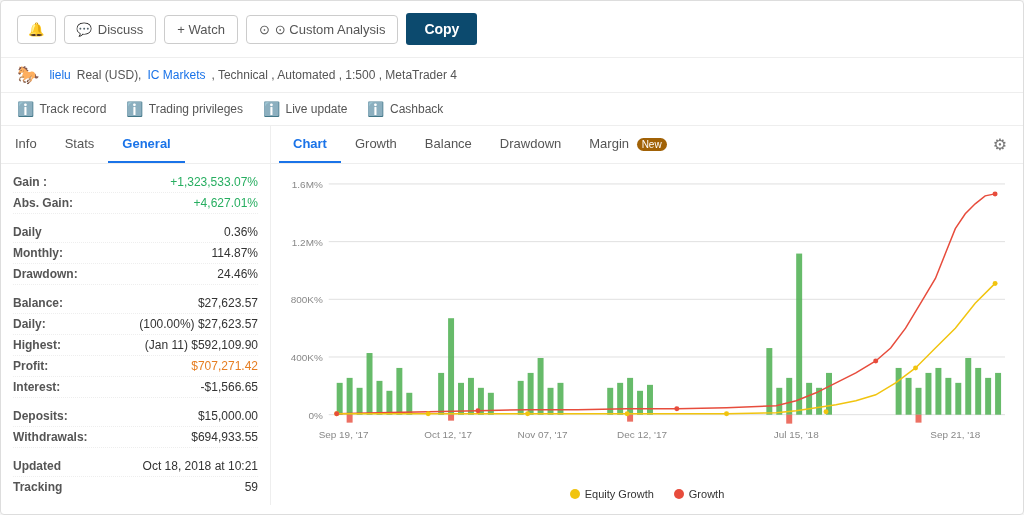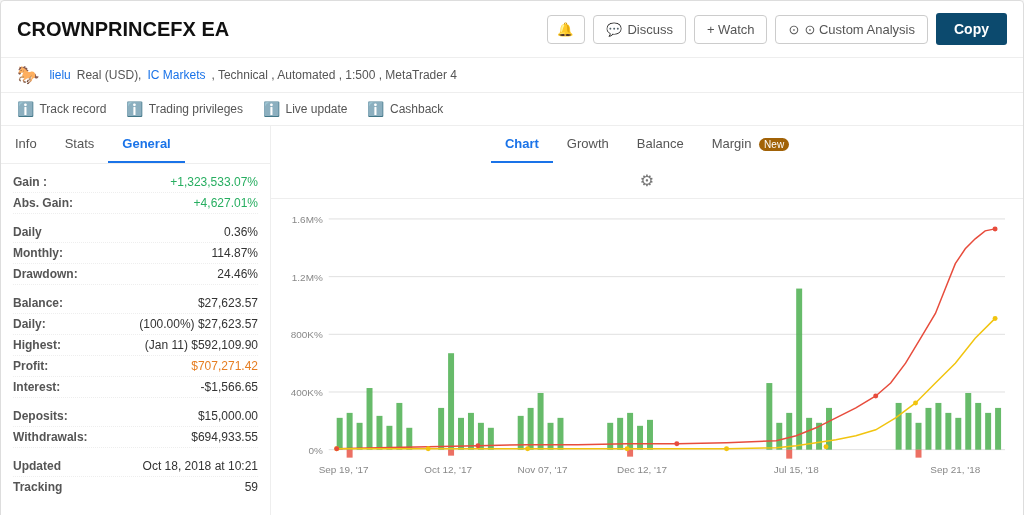--- a/index.html
+++ b/index.html
@@ -39,21 +39,21 @@
     .info-row { display: flex; justify-content: space-between; align-items: baseline; padding: 3px 0; border-bottom: 1px dotted #eee; font-size: 12px; }
     .info-row:last-child { border-bottom: none; }
     .info-label { color: #555; font-weight: bold; }
     .info-value { color: #333; text-align: right; }
     .info-value.green { color: #27ae60; }
     .info-value.orange { color: #e67e22; }
     .section-gap { height: 8px; }
 
     
     .right-panel { flex: 1; padding: 0; }
-    .chart-tabs-row { display: flex; align-items: center; justify-content: space-between; border-bottom: 1px solid #eee; padding: 0 8px; flex-direction: column; }
+    .chart-tabs-row { display: flex; align-items: center; justify-content: space-between; border-bottom: 1px solid #eee; padding: 0 8px; }
     .chart-tabs { display: flex; }
     .chart-tab { padding: 10px 14px; cursor: pointer; font-size: 13px; color: #555; border-bottom: 2px solid transparent; }
     .chart-tab.active { color: #1a73e8; border-bottom: 2px solid #1a73e8; font-weight: bold; }
     .new-badge { background: #a16207; color: #fff; font-size: 10px; padding: 1px 5px; border-radius: 8px; margin-left: 4px; vertical-align: middle; }
     .settings-icon { cursor: pointer; color: #777; font-size: 16px; padding: 8px; }
 
     
     .chart-area { padding: 10px 8px 0 8px; }
     .chart-legend { display: flex; justify-content: center; gap: 20px; padding: 6px 0 4px 0; font-size: 11px; }
     .legend-item { display: flex; align-items: center; gap: 5px; }
@@ -62,21 +62,20 @@
 
     
     .chart-svg { width: 100%; overflow: visible; }
   </style>
 </head>
 <body>
 
 <div class="container">
 
   <div class="header">
-    <div class="header-title">CROWNPRINCEFX EA</div>
     <div class="header-actions">
       <button class="btn-bell" title="Notifications">🔔</button>
       <button class="btn-outline">
         <span>💬</span>
         <span>Discuss</span>
       </button>
       <button class="btn-outline">
         <span>+ Watch</span>
       </button>
       <button class="btn-outline">
@@ -188,20 +187,21 @@
         </div>
       </div>
     </div>
 
     <div class="right-panel">
       <div class="chart-tabs-row">
         <div class="chart-tabs">
           <div class="chart-tab active">Chart</div>
           <div class="chart-tab">Growth</div>
           <div class="chart-tab">Balance</div>
+          <div class="chart-tab">Drawdown</div>
           <div class="chart-tab">
             <span>Margin</span>
             <span class="new-badge">New</span>
           </div>
         </div>
         <span class="settings-icon">⚙</span>
       </div>
 
       <div class="chart-area">
         <svg class="chart-svg" viewBox="0 0 740 310" xmlns="http://www.w3.org/2000/svg" style="display:block; width:100%; height:auto;">

